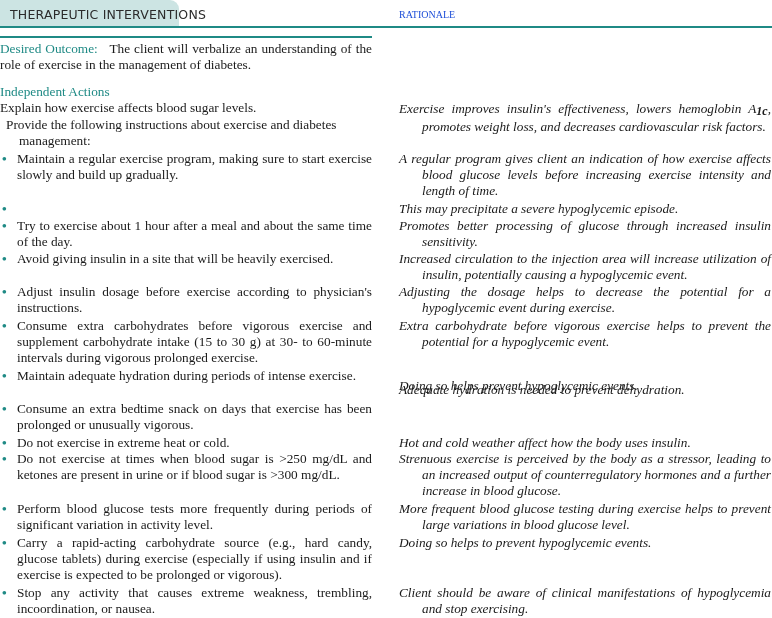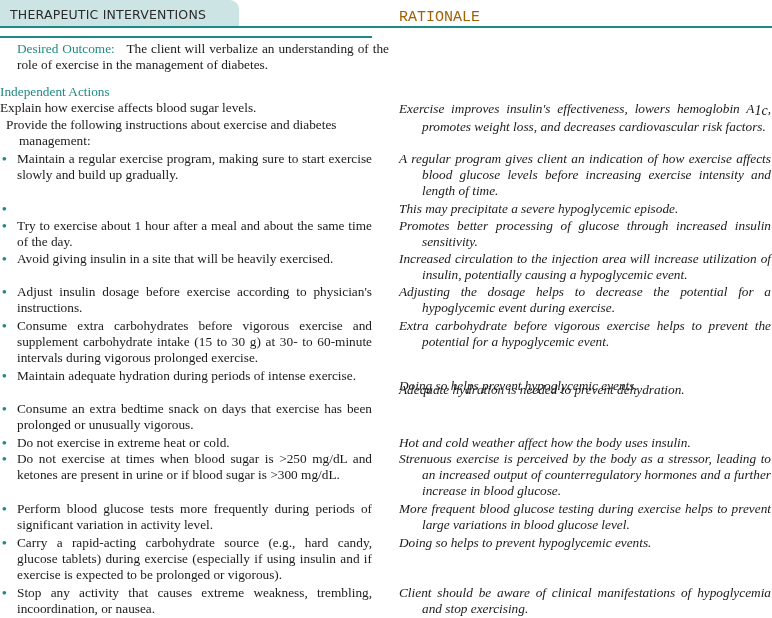--- a/index.html
+++ b/index.html
@@ -1,53 +1,53 @@
 <!DOCTYPE html>
 <html><head>
   <meta charset="utf-8">
   <style>
     html, body { margin: 0; padding: 0; background: #ffffff; }
     body { width: 772px; height: 618px; position: relative; overflow: hidden;
       font-family: "Liberation Serif", "DejaVu Serif", serif; color: #1a1a1a; }
     .header { position: absolute; left: 0; top: 0; width: 772px; height: 28px; }
-    .tab { position: absolute; left: 0; top: 0; width: 239px; height: 26px;
+    .tab { position: absolute; left: 0; top: 0; width: 179px; height: 26px;
       background: #cce4e3; border-top-right-radius: 9px; }
     .tab-label { position: absolute; left: 10px; top: 7px; font-family: "DejaVu Sans", sans-serif;
       font-size: 12.5px; letter-spacing: 0.2px; color: #2b2b2b; white-space: nowrap; }
-    .rat-label { position: absolute; left: 399px; top: 9px; font-family: Liberation Mono, monospace;
-      font-size: 15px; color: #a16207; }
+    .rat-label { position: absolute; left: 399px; top: 9px; font-family: Liberation Serif, serif;
+      font-size: 10px; color: #1d4ed8; }
     .rule-top { position: absolute; left: 0; top: 26px; width: 772px; height: 2px; background: #1f8a85; }
     .rule-left { position: absolute; left: 0; top: 36px; width: 372px; height: 2px; background: #1f8a85; }
 
     .left { position: absolute; left: 0; width: 372px; font-size: 13.3px; line-height: 16.2px; }
     .right { position: absolute; left: 399px; width: 372px; font-size: 13.3px; line-height: 16.2px;
       font-style: italic; }
     .teal { color: #1f8a85; }
     .just { text-align: justify; }
     .hang { padding-left: 19px; text-indent: -13px; }
     .bullet-item { position: absolute; left: 0; width: 372px; padding-left: 17px; box-sizing: border-box;
       text-align: justify; }
     .bullet-item .dot { position: absolute; left: 2px; top: 0; color: #1f8a85; font-weight: bold; }
     .r-item { position: absolute; left: 0; width: 372px; padding-left: 23px; text-indent: -23px;
       box-sizing: border-box; text-align: justify; }
-    sub { font-size: 14px; vertical-align: -2px; }
+    sub { font-size: 12px; vertical-align: -2px; font-weight: bold; }
   </style>
 </head>
 <body>
 
 <div class="header">
   <div class="tab">
     <span class="tab-label">THERAPEUTIC INTERVENTIONS</span>
   </div>
   <span class="rat-label">RATIONALE</span>
   <div class="rule-top"></div>
 </div>
 <div class="rule-left"></div>
 
-<div class="left just" style="top:41px;margin-left:17px;">
+<div class="left just" style="top:41px;">
   <span class="teal">Desired Outcome:</span>&nbsp;&nbsp;
   <span>The client will verbalize an understanding of the role of exercise in the management of diabetes.</span>
 </div>
 
 <div class="left teal" style="top:84px;">Independent Actions</div>
 
 <div class="left" style="top:100px;">Explain how exercise affects blood sugar levels.</div>
 <div class="left hang" style="top:117px;">Provide the following instructions about exercise and diabetes management:</div>
 
 <div class="bullet-item left" style="top:151px;"><span class="dot">•</span><span>Maintain a regular exercise program, making sure to start exercise slowly and build up gradually.</span></div>

